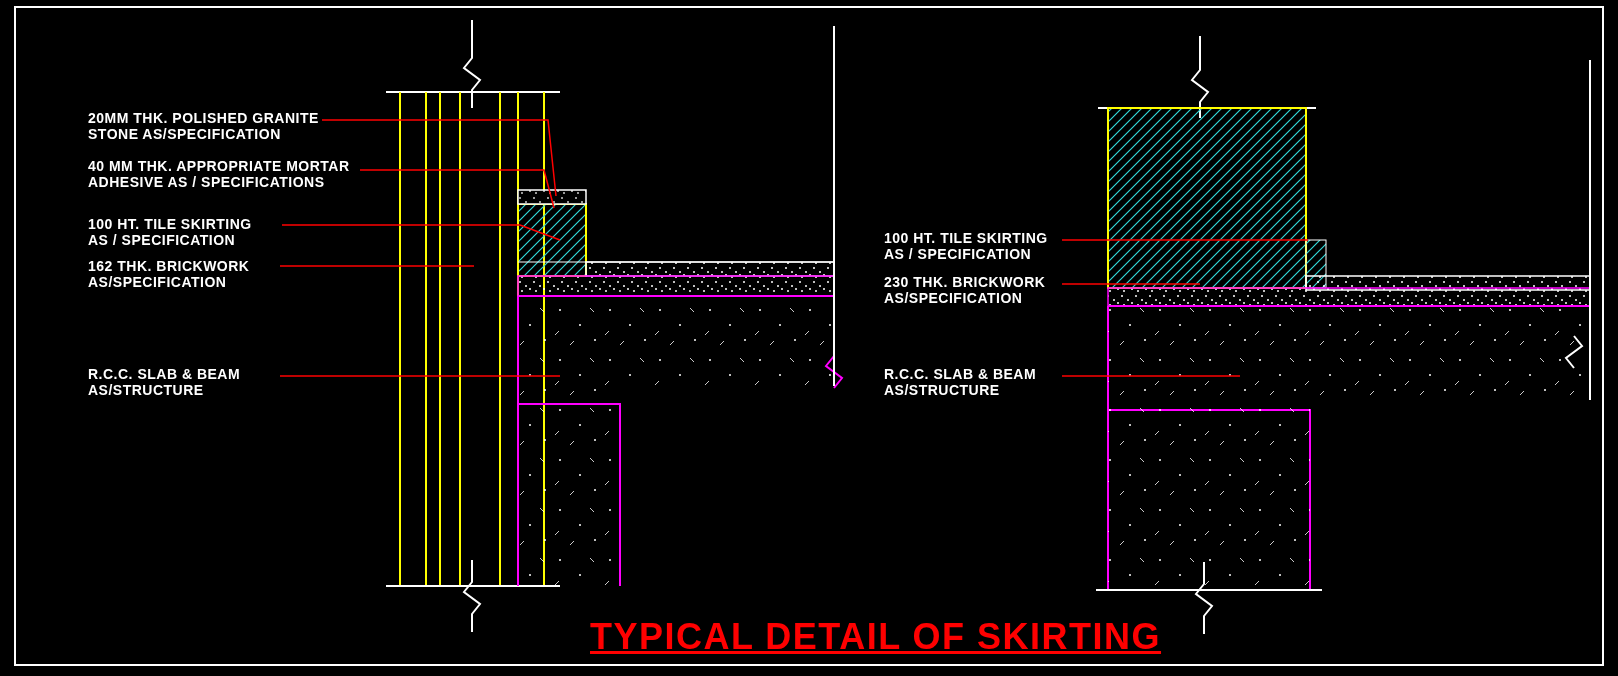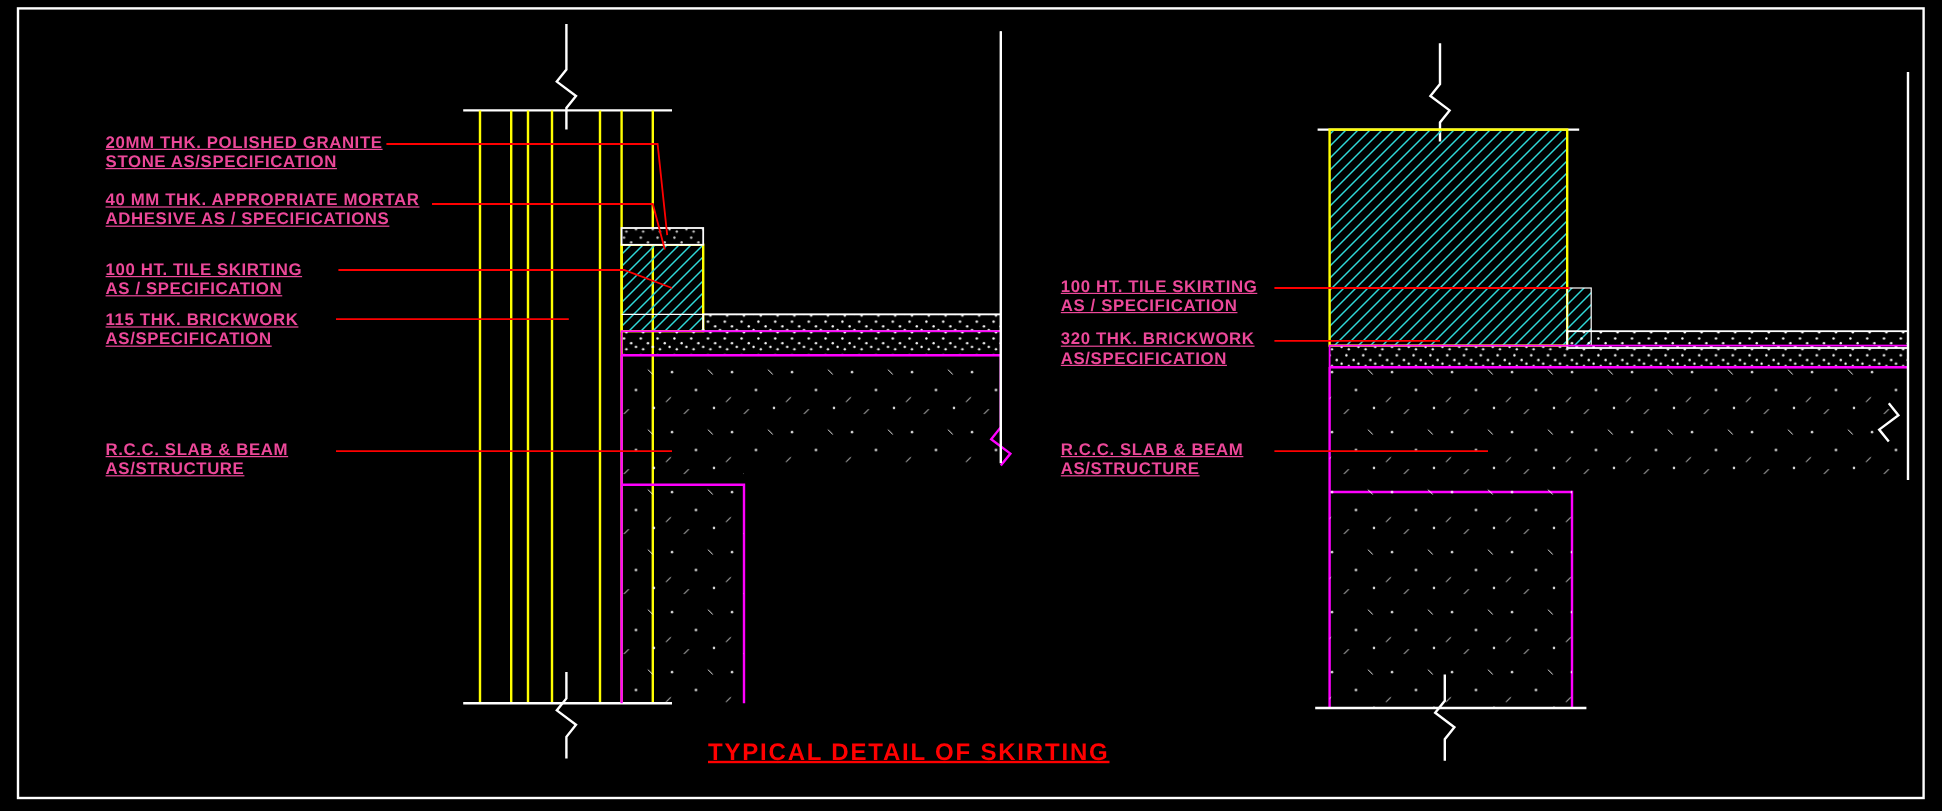--- a/index.html
+++ b/index.html
@@ -12,32 +12,31 @@
   .frame {
     position: absolute;
     left: 14px; top: 6px;
     width: 1590px; height: 660px;
     border: 2px solid #fff;
     box-sizing: border-box;
   }
   svg { position: absolute; left: 0; top: 0; }
   .label {
     position: absolute;
-    color: #ec4899;
+    color: #ffffff;
     font-size: 14px;
     font-weight: 600;
     letter-spacing: 0.5px;
     line-height: 16px;
     white-space: pre;
-    text-decoration: underline;
   }
   .title {
     position: absolute;
     color: #ff0000;
-    font-size: 20px;
+    font-size: 36px;
     font-weight: bold;
     letter-spacing: 1.5px;
     text-decoration: underline;
   }
 </style>
 </head>
 <body>
 
 <div class="frame"></div>
 
@@ -131,25 +130,25 @@
     <path d="M1062 376 H1240"></path>
   </g>
 </svg>
 
 <div class="label" style="left:88px; top:110px;">20MM THK. POLISHED GRANITE
 STONE AS/SPECIFICATION</div>
 <div class="label" style="left:88px; top:158px;">40 MM THK. APPROPRIATE MORTAR
 ADHESIVE AS / SPECIFICATIONS</div>
 <div class="label" style="left:88px; top:216px;">100 HT. TILE SKIRTING
 AS / SPECIFICATION</div>
-<div class="label" style="left:88px; top:258px;">115 THK. BRICKWORK
+<div class="label" style="left:88px; top:258px;">162 THK. BRICKWORK
 AS/SPECIFICATION</div>
 <div class="label" style="left:88px; top:366px;">R.C.C. SLAB &amp; BEAM
 AS/STRUCTURE</div>
 
 <div class="label" style="left:884px; top:230px;">100 HT. TILE SKIRTING
 AS / SPECIFICATION</div>
-<div class="label" style="left:884px; top:274px;">320 THK. BRICKWORK
+<div class="label" style="left:884px; top:274px;">230 THK. BRICKWORK
 AS/SPECIFICATION</div>
 <div class="label" style="left:884px; top:366px;">R.C.C. SLAB &amp; BEAM
 AS/STRUCTURE</div>
 
 <div class="title" style="left:590px; top:616px;">TYPICAL DETAIL OF SKIRTING</div>
 
 </body></html>

